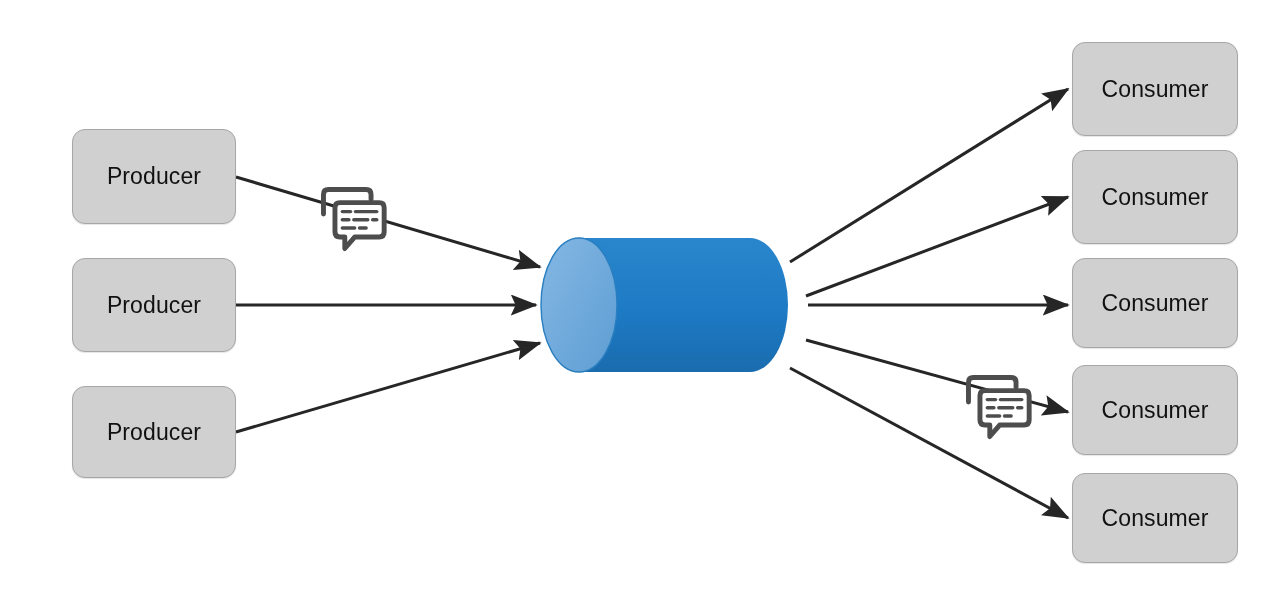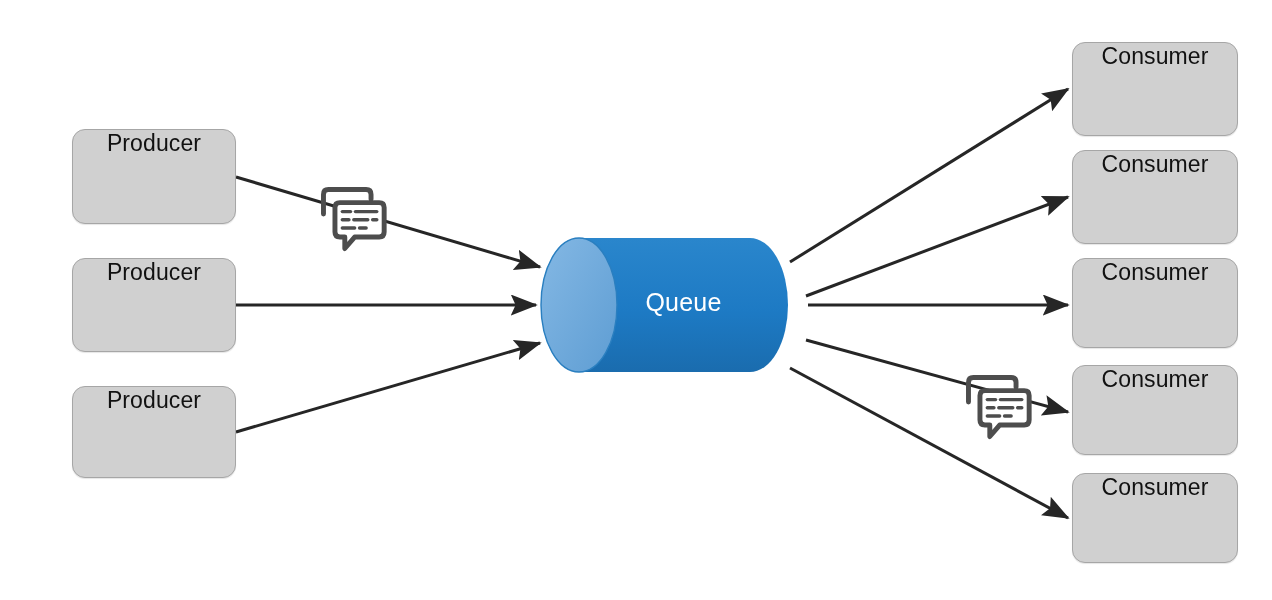--- a/index.html
+++ b/index.html
@@ -27,20 +27,21 @@
     width: 1272px;
     height: 600px;
   }
   .node-box {
     position: absolute;
     box-sizing: border-box;
     background: #d0d0d0;
     border: 1px solid #a6a6a6;
     border-radius: 13px;
     display: flex;
+    align-items: center;
     justify-content: center;
     color: #111111;
     font-size: 23px;
     font-family: "Liberation Sans", sans-serif;
     font-weight: 400;
     letter-spacing: 0.1px;
     box-shadow: 0 1px 1px rgba(0,0,0,0.10);
   }
   .queue-shape {
     position: absolute;
@@ -98,21 +99,20 @@
           <stop offset="100%" stop-color="#5e9dd3"></stop>
         </linearGradient>
       </defs>
       <path d="M 40 2
      L 211 2
      A 38 67 0 0 1 211 136
      L 40 136
      A 38 67 0 0 1 40 2 Z" fill="url(#bodyGrad)"></path>
       <ellipse cx="40" cy="69" rx="38" ry="67" fill="url(#capGrad)" stroke="#2a7fc0" stroke-width="1.4"></ellipse>
     </svg>
-  <div class="queue-label" id="queue-label" style="color: rgb(255, 255, 255); left: 579px; top: 288px; width: 209px; text-align: center;">Queue</div>
 
   <div id="producers">
       <div class="node-box" style="left: 72px; top: 129px; width: 164px; height: 95px; background: rgb(208, 208, 208); border-color: rgb(166, 166, 166); color: rgb(17, 17, 17);">
         <span>Producer</span>
       </div>
       <div class="node-box" style="left: 72px; top: 258px; width: 164px; height: 94px; background: rgb(208, 208, 208); border-color: rgb(166, 166, 166); color: rgb(17, 17, 17);">
         <span>Producer</span>
       </div>
       <div class="node-box" style="left: 72px; top: 386px; width: 164px; height: 92px; background: rgb(208, 208, 208); border-color: rgb(166, 166, 166); color: rgb(17, 17, 17);">
         <span>Producer</span>

